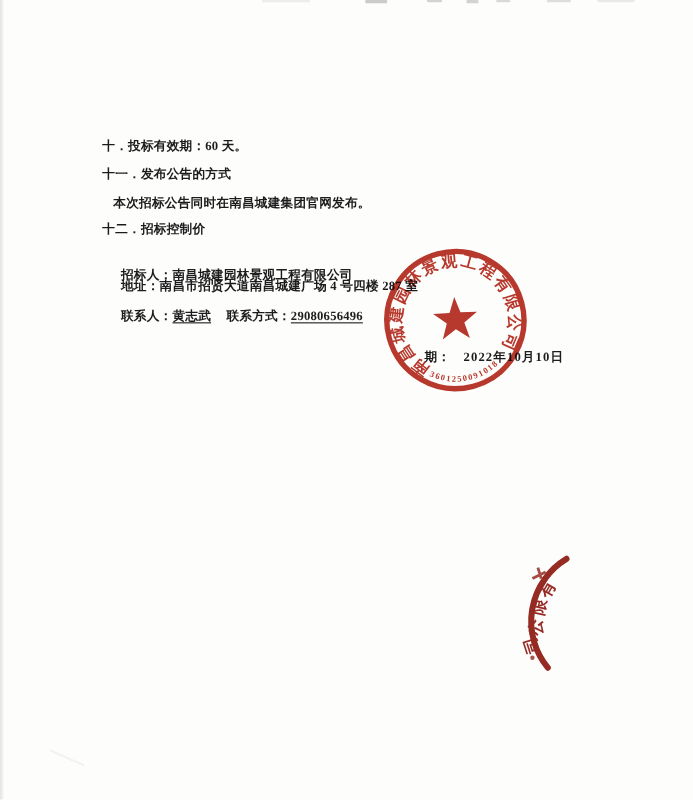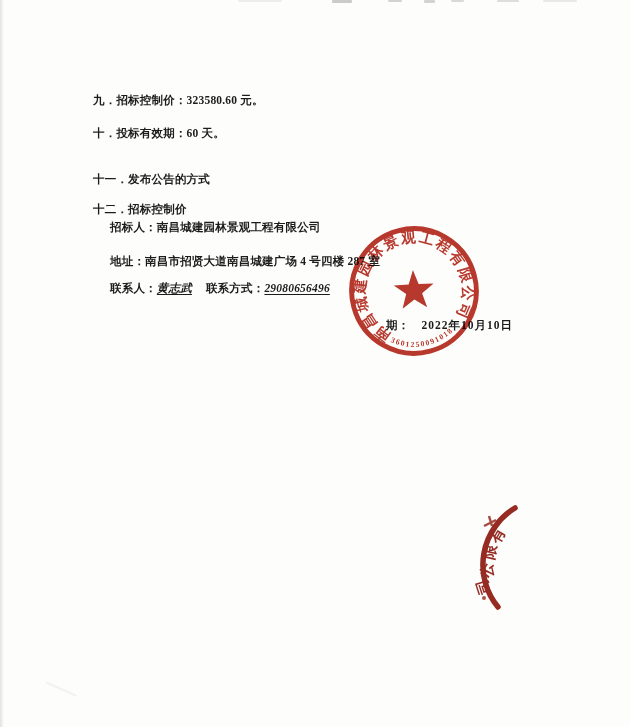--- a/index.html
+++ b/index.html
@@ -30,21 +30,21 @@
   
   .tline {
     position: absolute;
     font-weight: 700;
     font-size: 11.5px;
     line-height: 14px;
     letter-spacing: 0.2px;
     white-space: nowrap;
     color: #1c1c1c;
   }
-  .u { text-decoration: underline; text-underline-offset: 2px; font-style: italic; }
+  .u { text-decoration: underline; text-underline-offset: 2px; }
   .gap-sm { display: inline-block; width: 14px; }
   .date-line { z-index: 1; }
   .date-value { margin-left: 12px; letter-spacing: 1px; }
   
   .seal {
     position: absolute;
     mix-blend-mode: multiply;
     opacity: .93;
     z-index: 2;
   }
@@ -61,30 +61,30 @@
   <div class="smudge s1"></div>
   <div class="smudge s2"></div>
   <div class="smudge s3"></div>
   <div class="smudge s4"></div>
   <div class="smudge s5"></div>
   <div class="smudge s6"></div>
   <div class="smudge s7"></div>
   <div class="smudge s8"></div>
 
 
-  <div class="tline" style="left:93px; top:93px;">九．招标控制价：323580.60 元。</div>
 
   <div class="tline" style="left:93px; top:126px;text-align:center;">十．投标有效期：60 天。</div>
 
-  <div class="tline" style="left:93px; top:152px;margin-top:20px;">十一．发布公告的方式</div>
+  <div class="tline" style="left:93px; top:152px;">十一．发布公告的方式</div>
 
+  <div class="tline" style="left:103px; top:178px;">本次招标公告同时在南昌城建集团官网发布。</div>
 
   <div class="tline" style="left:93px; top:202px;">十二．招标控制价</div>
 
-  <div class="tline" style="left:110px; top:220px;">招标人：南昌城建园林景观工程有限公司</div>
+  <div class="tline" style="left:110px; top:244px;">招标人：南昌城建园林景观工程有限公司</div>
 
   <div class="tline" style="left:110px; top:254px;">地址：南昌市招贤大道南昌城建广场 4 号四楼 287 室</div>
 
   <div class="tline" style="left:110px; top:281px;">
     <span>联系人：</span><span class="u">黄志武</span><span class="gap-sm"></span><span>联系方式：</span><span class="u">29080656496</span>
   </div>
 
   <div class="tline date-line" style="left:386px; top:318px;">
     <span>期：</span><span class="date-value">2022年10月10日</span>
   </div>

